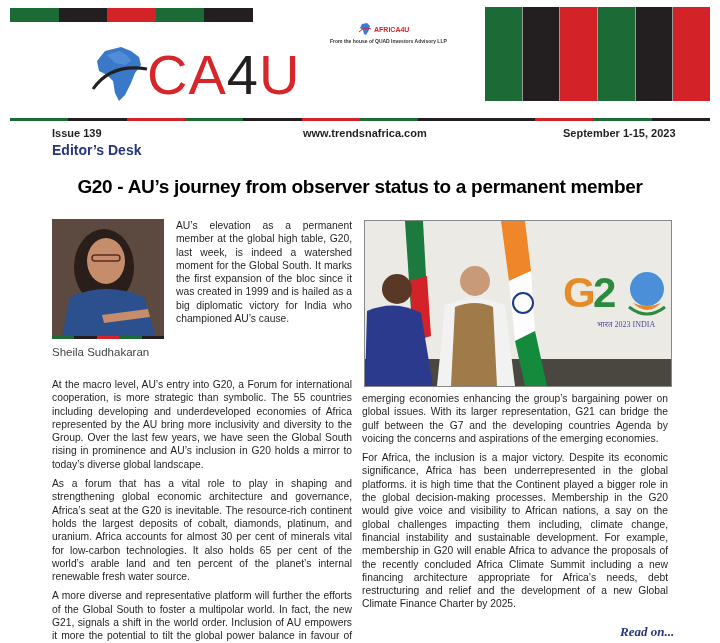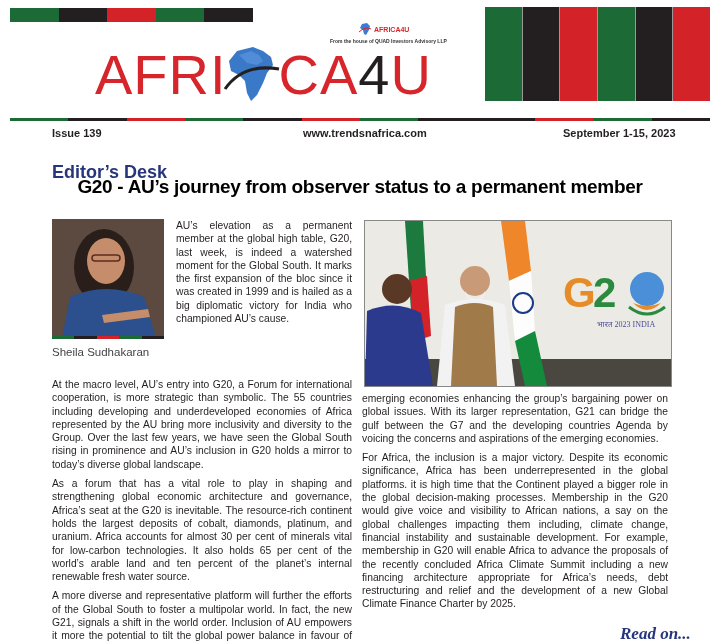--- a/index.html
+++ b/index.html
@@ -24,37 +24,37 @@
   .logo-africa { width:60px; height:60px; position:relative; margin:0 -4px; }
   .logo-small { left:358px; top:22px; font-size:7px; color:#d7262b; font-weight:700; display:flex; align-items:center; gap:2px; }
   .logo-tag { left:330px; top:38px; font-size:5px; color:#333; font-weight:700; }
 
   
   .divider { left:10px; top:118px; width:700px; height:3px; display:flex; }
   .divider div { flex:1; }
 
   .meta { top:127px; font-size:11px; font-weight:700; color:#231f20; }
 
-  .section-label { left:52px; top:162px; font-size:18px; font-weight:700; color:#27367c;text-align:right; }
+  .section-label { left:52px; top:142px; font-size:14px; font-weight:700; color:#27367c;text-align:right; }
   .headline { left:0; width:720px; top:176px; text-align:center; font-size:19px; font-weight:700; color:#000000; font-family:"Liberation Sans", sans-serif; letter-spacing:-0.3px; }
 
   .photo { left:52px; top:219px; width:112px; height:119px; background:linear-gradient(180deg,#6e5b4f 0%, #4a3a33 35%, #2e4d86 60%, #23407a 100%); overflow:hidden; }
   .photo-bar { left:52px; top:336px; width:112px; height:3px; display:flex; }
   .photo-bar div{flex:1;}
   .caption { left:52px; top:346px; width:112px; font-size:11.5px; color:#444; font-family:"Liberation Sans", sans-serif; }
 
   .p { font-size:10.3px; line-height:13.3px; text-align:justify; color:#231f20; font-family:"Liberation Sans", sans-serif; margin:0; }
   .col-intro { left:176px; top:219px; width:176px; }
   .col-left { left:52px; top:378px; width:300px; }
   .col-right { left:362px; top:392px; width:306px; }
   .gap { height:6px; }
 
   .g20photo { left:364px; top:220px; width:306px; height:165px; background:#e8e8e3; overflow:hidden; border:1px solid #888; }
 
-  .readon { left:620px; top:624px; font-size:17px; font-style:italic; font-weight:700; color:#27367c; font-family:"Liberation Serif", serif; }
+  .readon { left:620px; top:624px; font-size:13px; font-style:italic; font-weight:700; color:#27367c; font-family:"Liberation Serif", serif; }
 </style>
 </head>
 <body>
 
 <div class="abs strip-left">
   <div class="g"></div>
     <div class="k"></div>
     <div class="r"></div>
     <div class="g"></div>
     <div class="k"></div>
@@ -72,21 +72,20 @@
 <div class="abs logo-small">
   <svg width="14" height="14" viewBox="0 0 14 14">
     <path d="M4 2 L9 1 L12 4 L11 8 L8 13 L6 12 L5 8 L2 6 Z" fill="#3a7bd5"></path>
     <path d="M1 10 Q7 4 13 7" stroke="#d7262b" fill="none" stroke-width="1"></path>
   </svg>
   <span>AFRICA4U</span>
 </div>
 <div class="abs logo-tag">From the house of QUAD Investors Advisory LLP</div>
 
 <div class="abs logo-main">
-  <span>AFRI</span>
   <span class="logo-africa">
     <svg width="60" height="62" viewBox="0 0 60 62">
       <path d="M14 8 L30 4 L40 8 L48 14 L50 22 L44 30 L40 40 L34 52 L28 58 L24 50 L22 38 L16 32 L8 28 L6 18 Z" fill="#3a78c8"></path>
       <path d="M16 12 L28 8 L36 12 L40 18 L34 22 L24 20 Z" fill="#5b96dc" opacity="0.7"></path>
       <path d="M2 46 Q20 20 56 26" stroke="#231f20" fill="none" stroke-width="3"></path>
     </svg>
   </span>
   <span>CA</span>
   <span class="four">4</span>
   <span>U</span>

